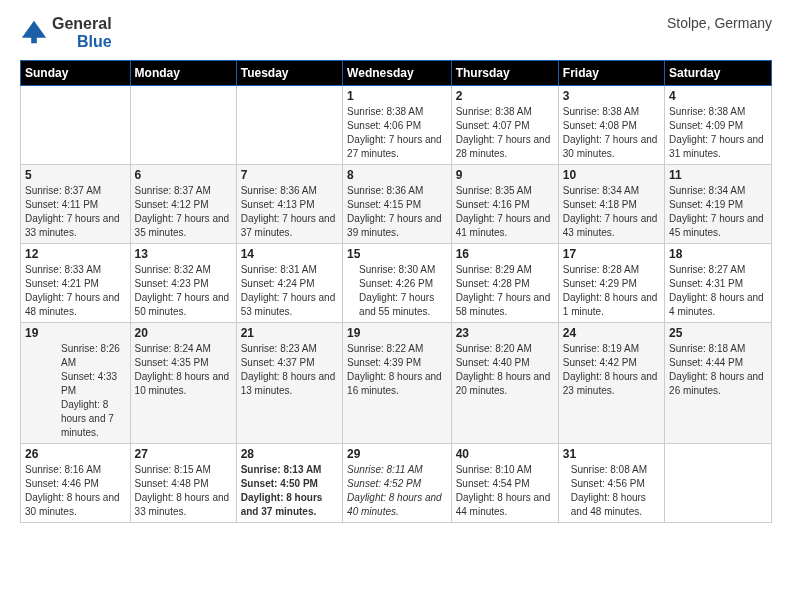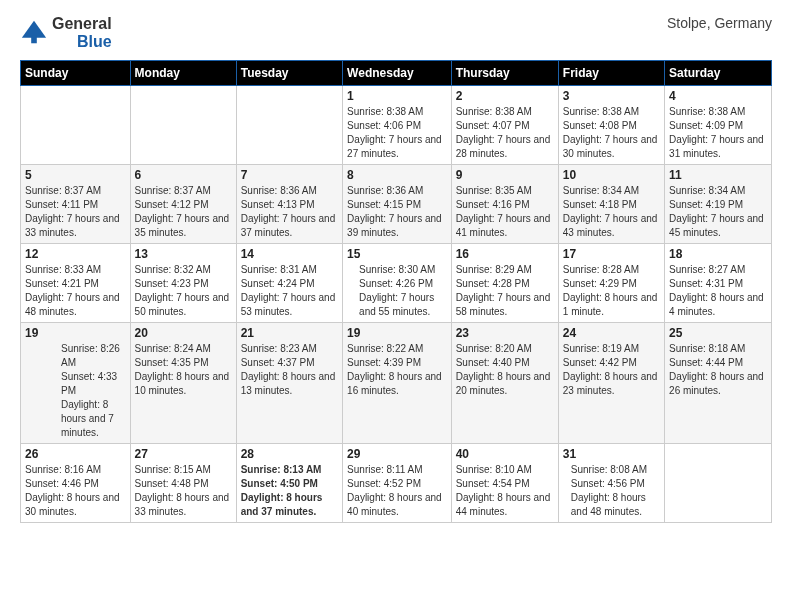--- a/index.html
+++ b/index.html
@@ -306,21 +306,21 @@
 Daylight: 8 hours and 33 minutes.</div>
           </td>
           <td>
             <div class="day-number">28</div>
             <div class="day-info" style="white-space: pre-line; font-weight: bold;">Sunrise: 8:13 AM
 Sunset: 4:50 PM
 Daylight: 8 hours and 37 minutes.</div>
           </td>
           <td>
             <div class="day-number">29</div>
-            <div class="day-info" style="white-space: pre-line;">Sunrise: 8:11 AM
+            <div class="day-info" style="white-space: pre-line; font-style: italic;">Sunrise: 8:11 AM
 Sunset: 4:52 PM
 Daylight: 8 hours and 40 minutes.</div>
           </td>
           <td>
             <div class="day-number">40</div>
             <div class="day-info" style="white-space: pre-line;">Sunrise: 8:10 AM
 Sunset: 4:54 PM
 Daylight: 8 hours and 44 minutes.</div>
           </td>
           <td>

